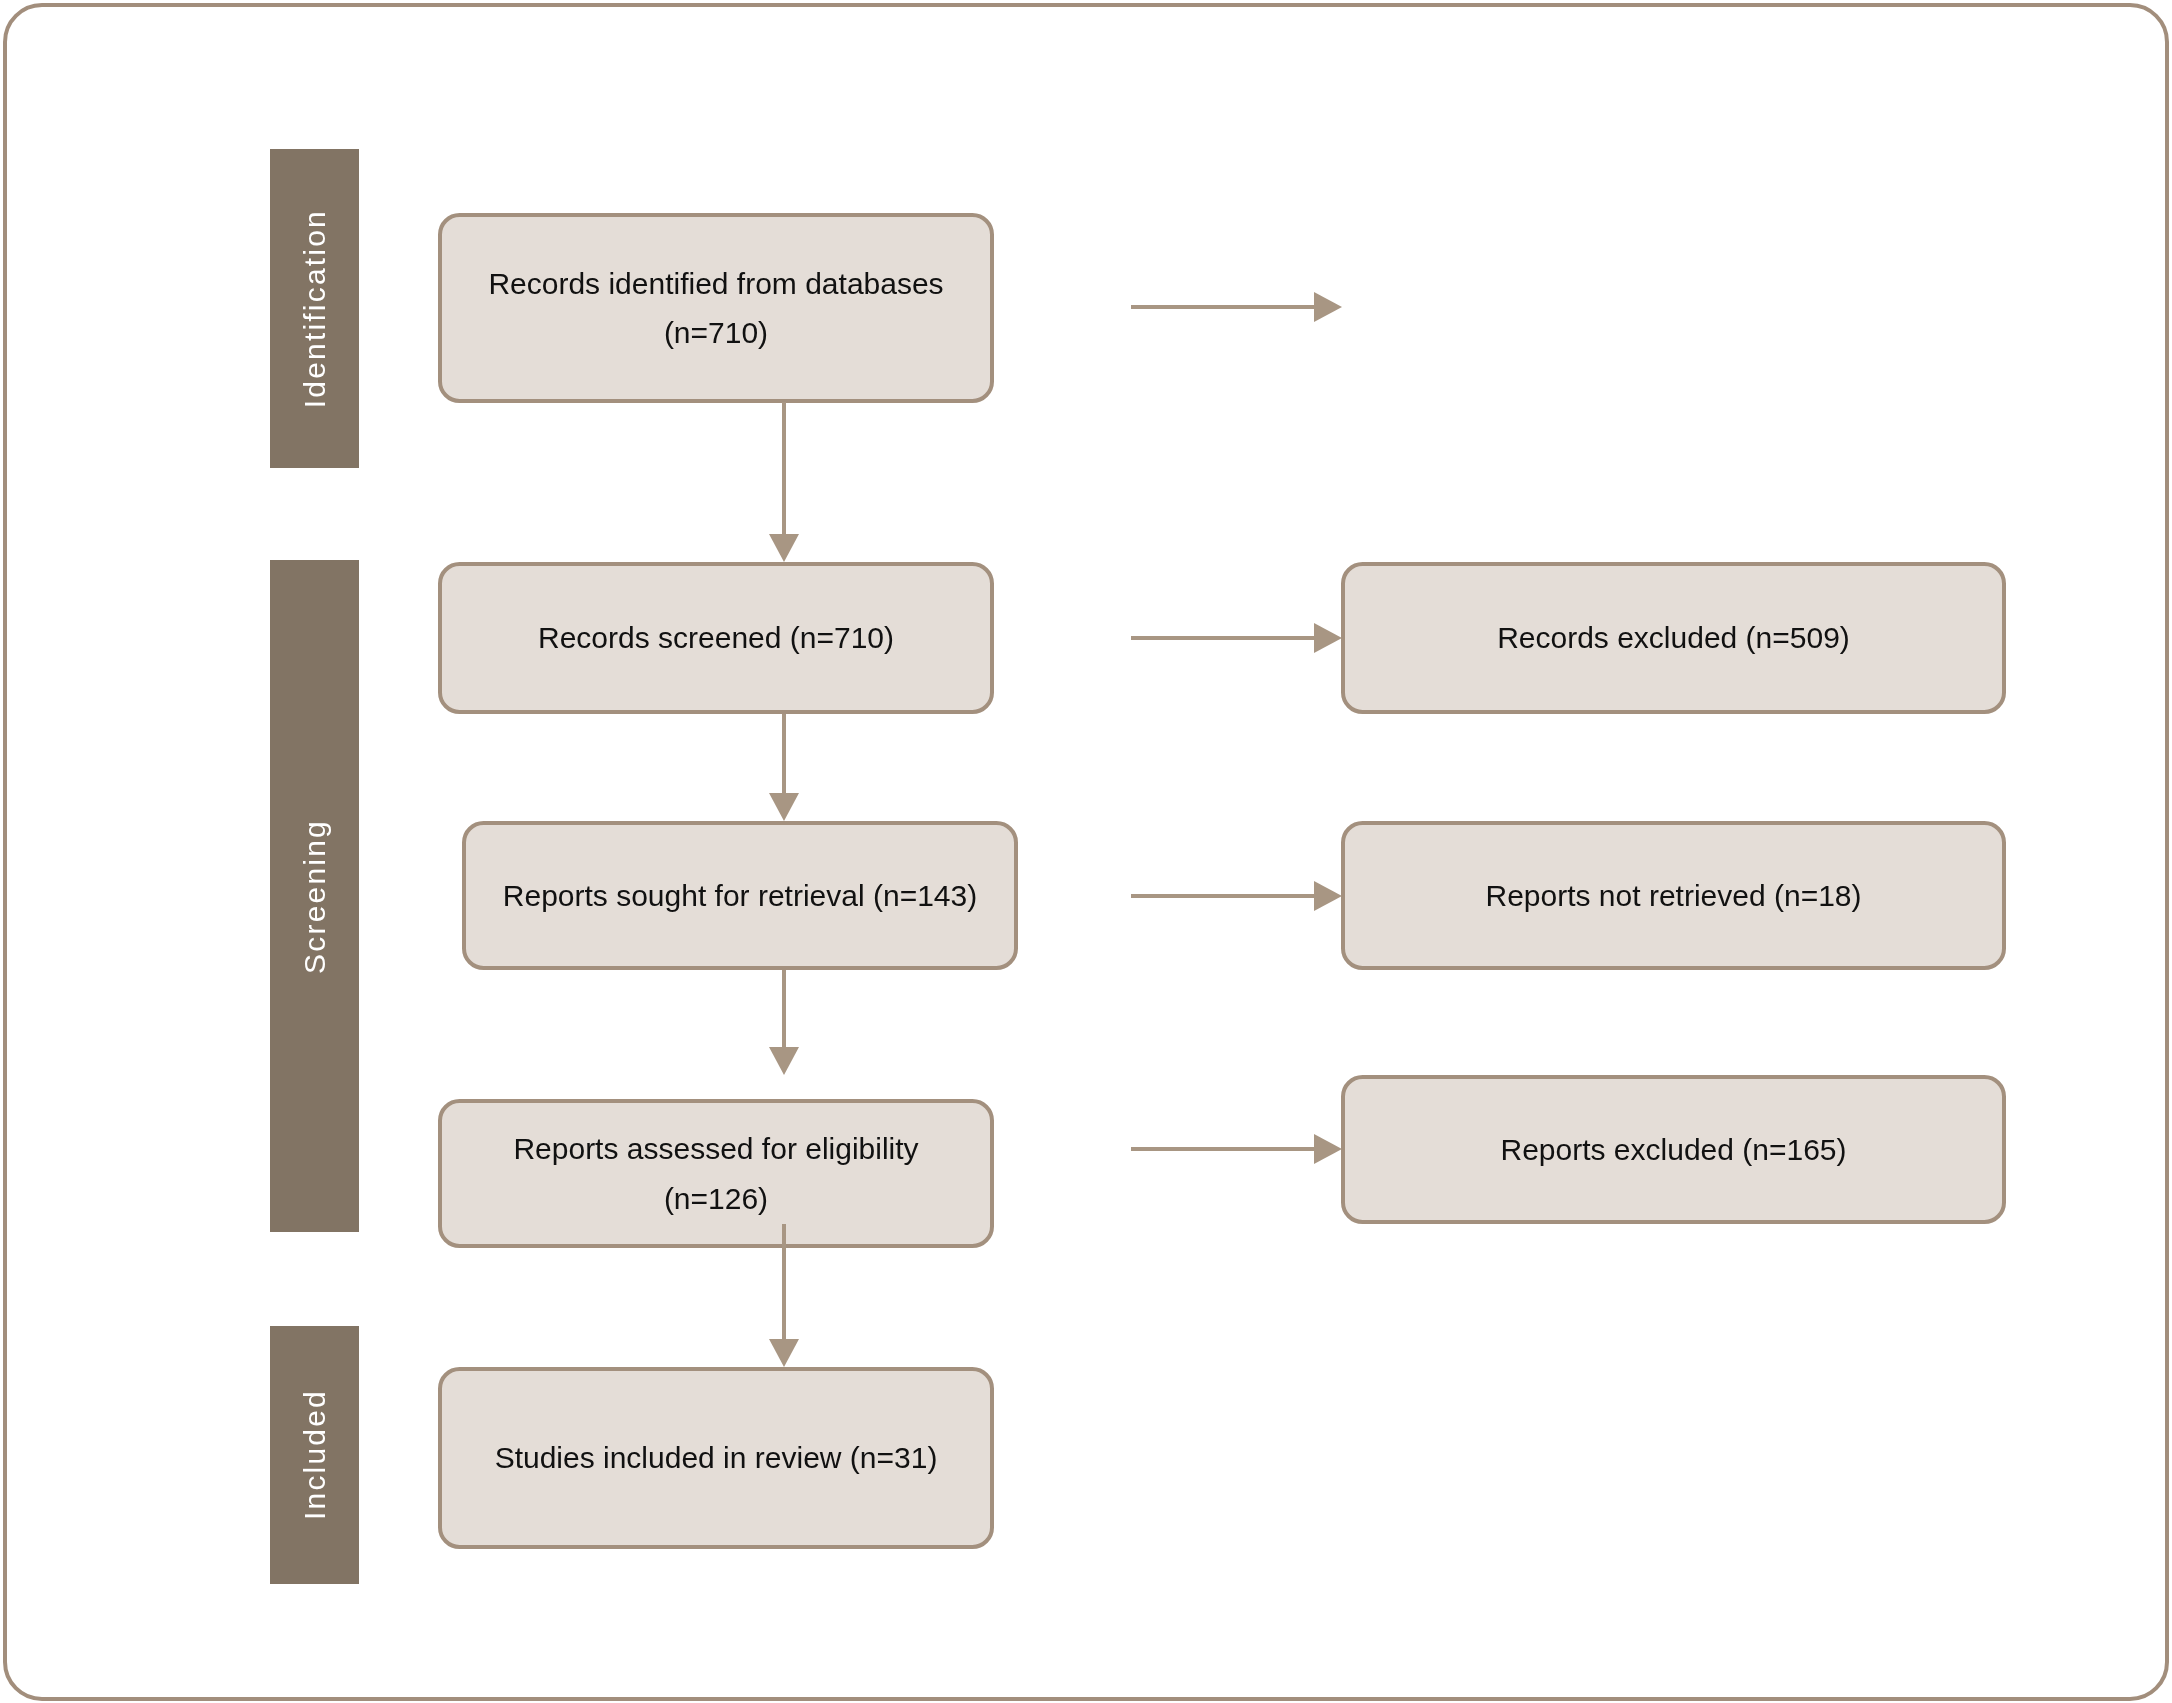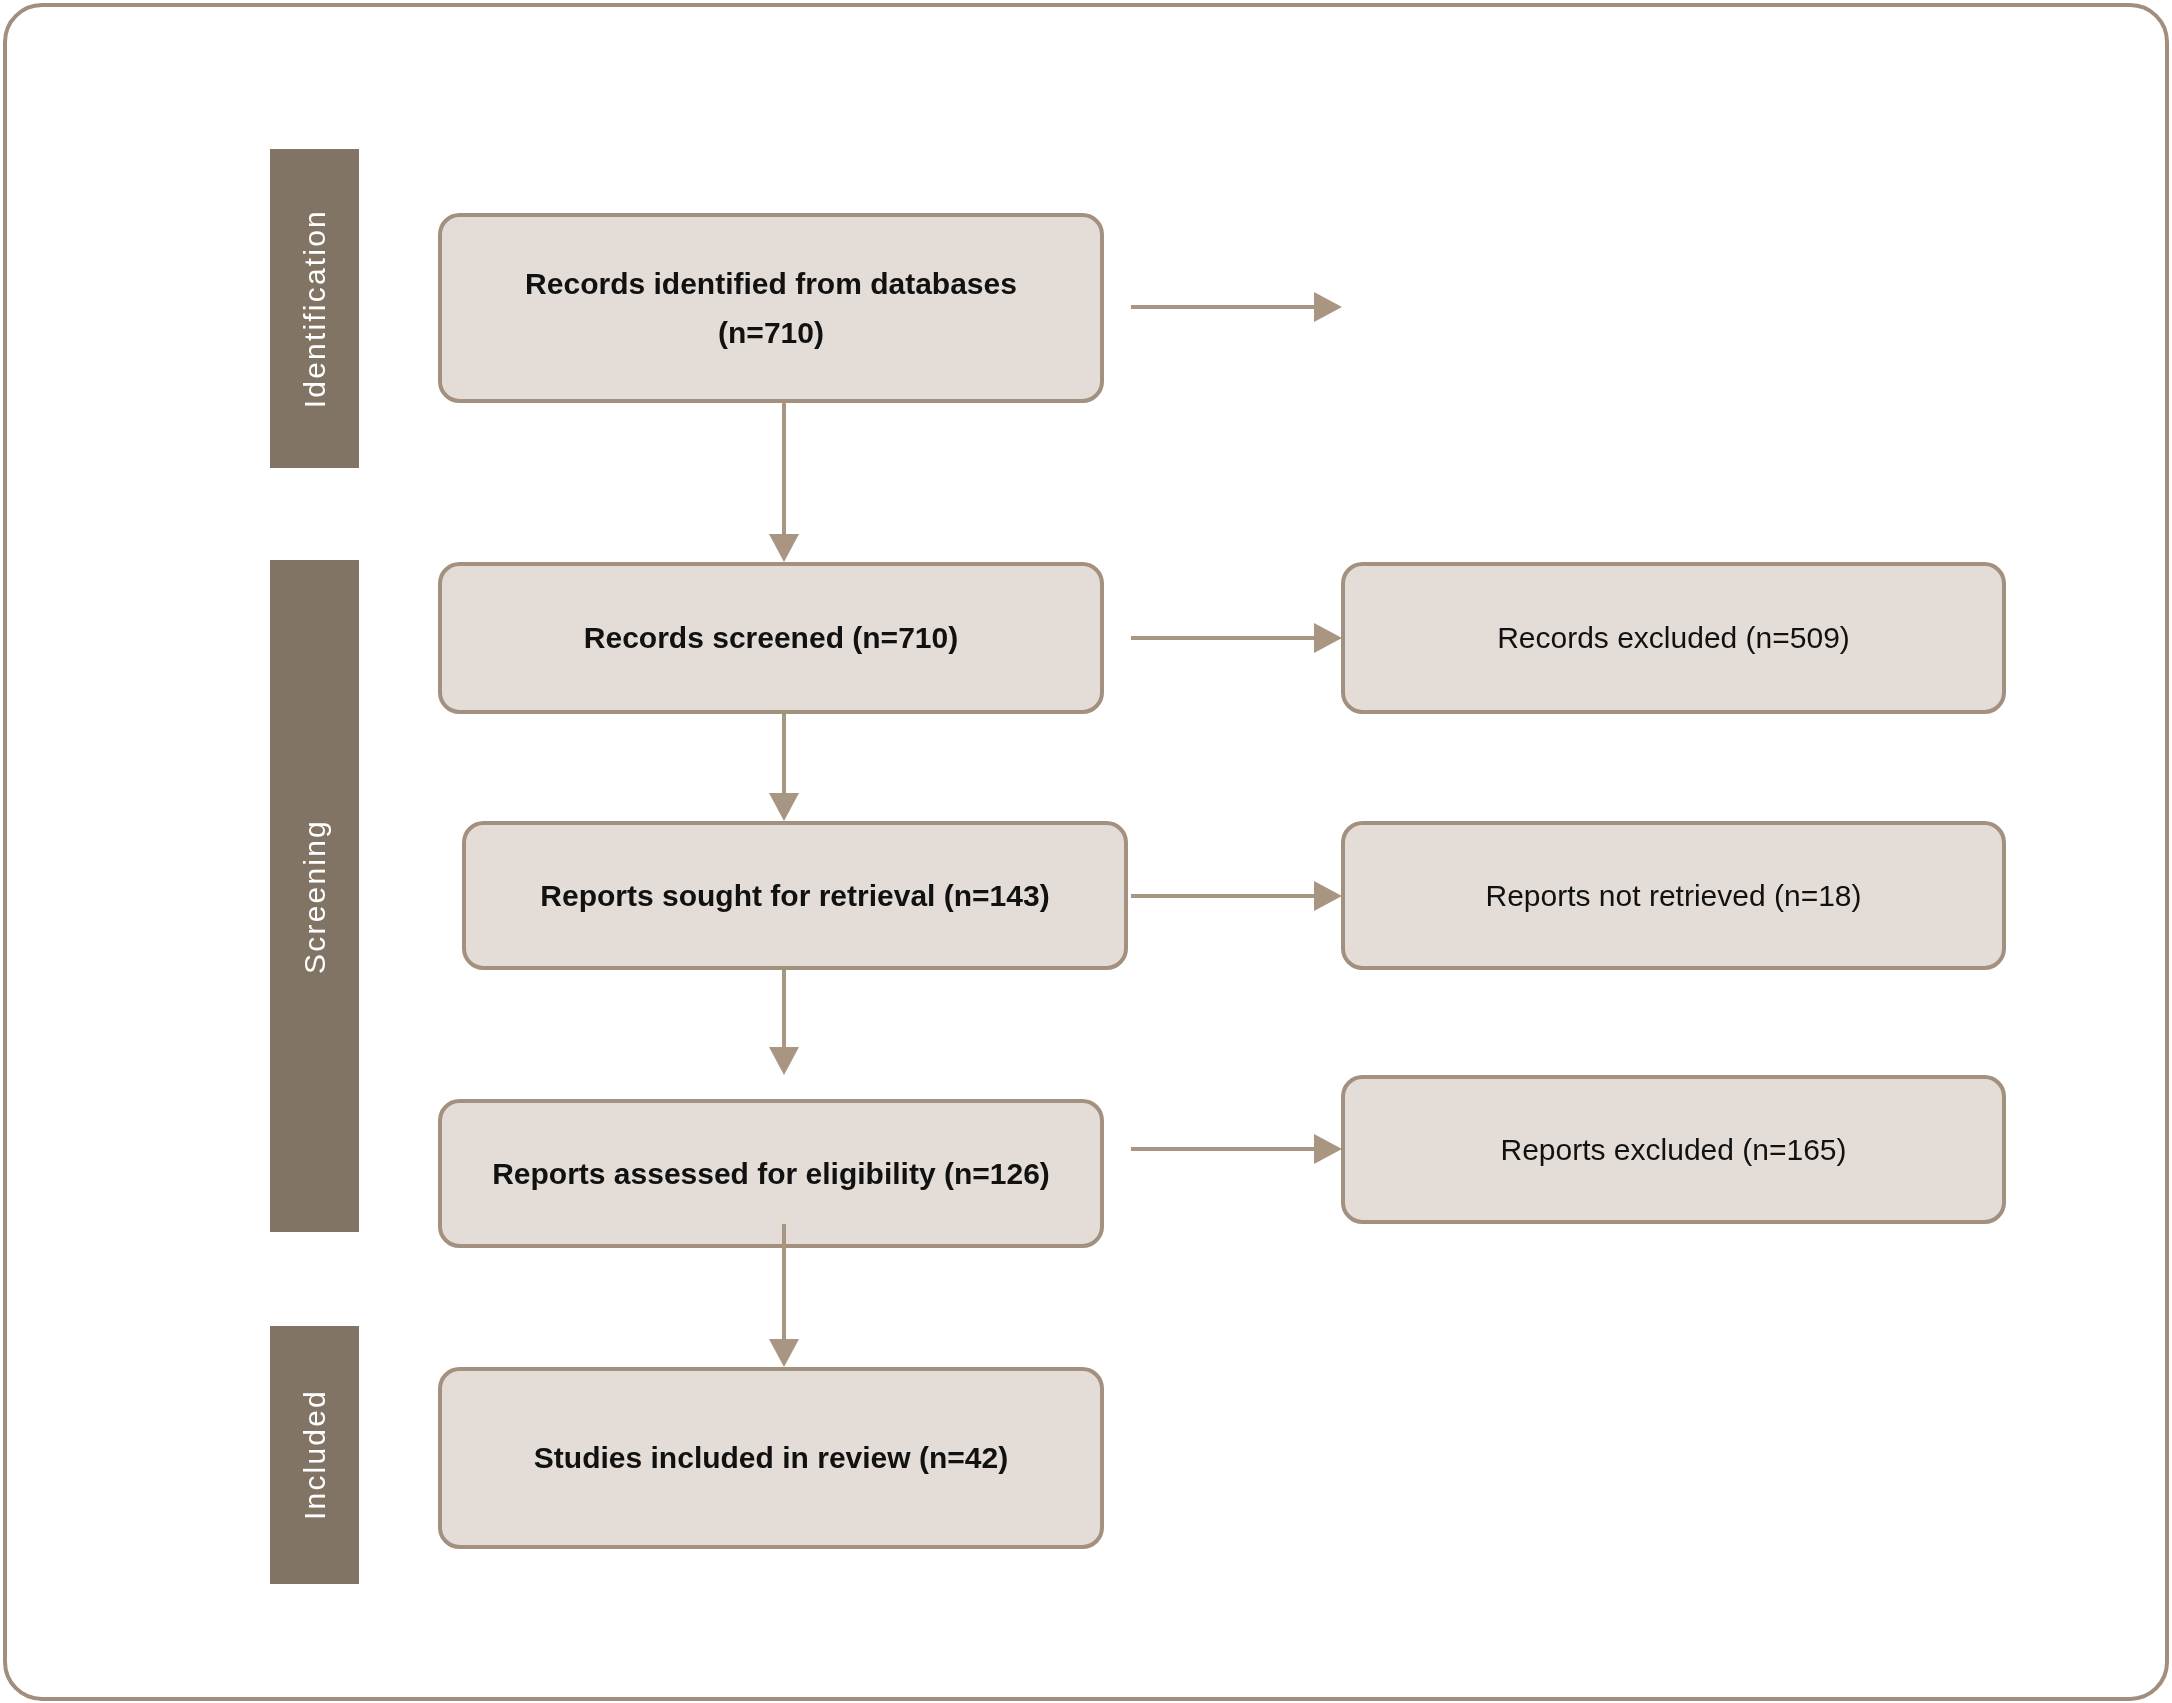--- a/index.html
+++ b/index.html
@@ -47,21 +47,21 @@
     border:4.3px solid var(--box-border);
     border-radius:21.6px;
     display:flex;align-items:center;justify-content:center;
     text-align:center;
     color:var(--text);
     font-size:30px;
     line-height:1.65;
     white-space:pre-line;
     padding:0 27px;
   }
-  .col-main{left:438px;width:666px;font-weight:bold;}
+  .col-main{left:438px;width:556px;}
   .col-side{left:1341px;width:665px;}
   .varrow{position:absolute;width:30px;}
   .varrow .shaft{
     position:absolute;left:13px;top:0;width:4.3px;
     height:calc(100% - 27px);
     background:var(--arrow);
   }
   .varrow .head{
     position:absolute;bottom:0;left:0;width:0;height:0;
     border-left:15px solid transparent;
@@ -96,21 +96,21 @@
   </div>
   <div class="stage-bar" style="top:1326px;height:258px;">
     <span class="vtext">Included</span>
   </div>
 
   <div class="flow-box col-main" style="top:213px;height:190px;">Records identified from databases
 (n=710)</div>
   <div class="flow-box col-main" style="top:562px;height:152px;">Records screened (n=710)</div>
   <div class="flow-box col-main" style="top:821px;height:149px;margin-left:24px;">Reports sought for retrieval (n=143)</div>
   <div class="flow-box col-main" style="top:1075px;height:149px;margin-top:24px;">Reports assessed for eligibility (n=126)</div>
-  <div class="flow-box col-main" style="top:1367px;height:182px;">Studies included in review (n=42)</div>
+  <div class="flow-box col-main" style="top:1367px;height:182px;">Studies included in review (n=31)</div>
 
   <div class="flow-box col-side" style="top:562px;height:152px;">Records excluded (n=509)</div>
   <div class="flow-box col-side" style="top:821px;height:149px;">Reports not retrieved (n=18)</div>
   <div class="flow-box col-side" style="top:1075px;height:149px;">Reports excluded (n=165)</div>
 
   <div class="varrow" style="left:769px;top:402px;height:160px;">
     <div class="shaft"></div>
     <div class="head"></div>
   </div>
   <div class="varrow" style="left:769px;top:714px;height:107px;">

